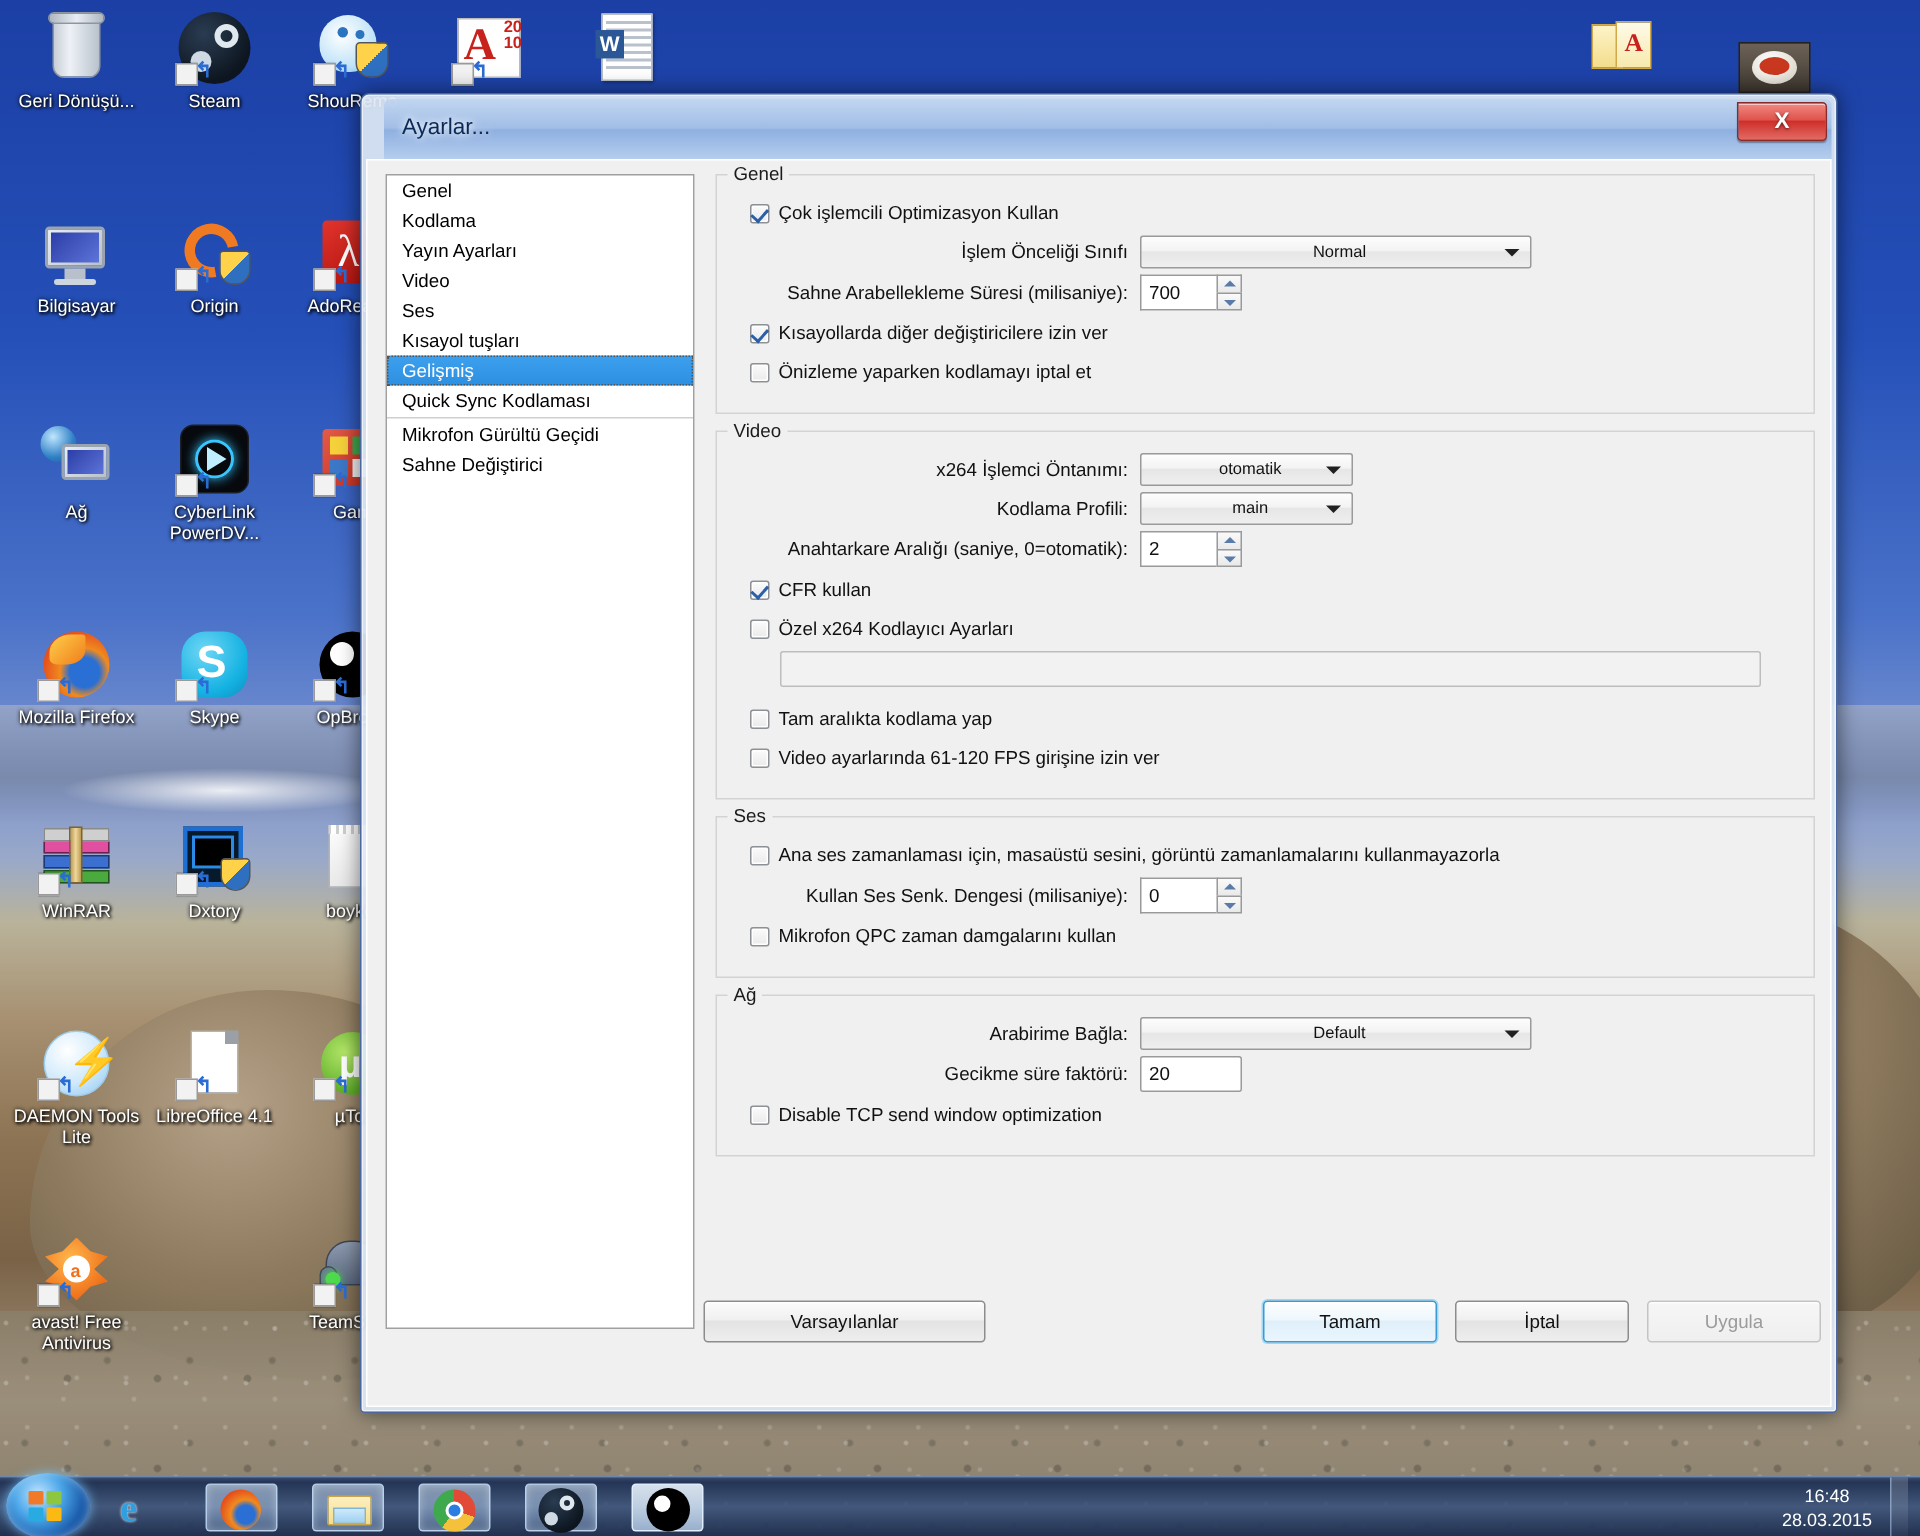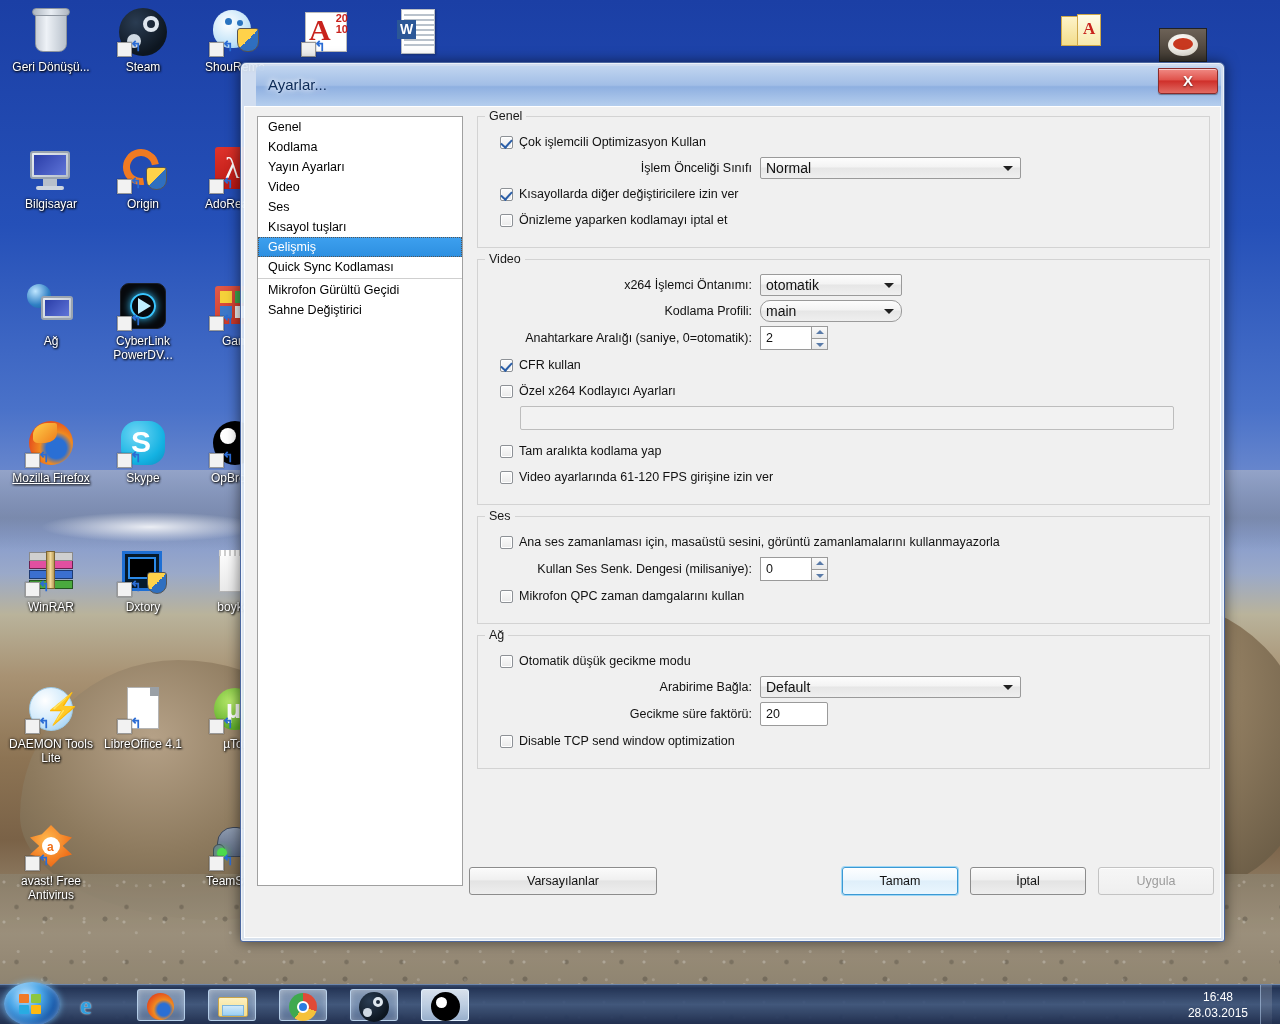--- a/index.html
+++ b/index.html
@@ -140,22 +140,23 @@
   .cbx.checked::after{
     content:""; position:absolute; left:2px; top:0px; width:5px;height:9px;
     border:solid #2b5fa8; border-width:0 2px 2px 0; transform:rotate(42deg);
   }
   .cbtext { font-size:12.5px; color:#111; }
 
   
   .combo {
     height:22px; border:1px solid #9a9a9a; border-radius:2px;
     background: linear-gradient(180deg,#fdfdfd 0%,#f3f3f3 45%,#e6e6e6 50%,#efefef 100%);
-    position:relative; font-size:14px; color:#111; line-height:20px; padding-left:5px;
+    position:relative; font-size:11px; color:#111; line-height:20px; padding-left:5px;
     cursor:pointer;
+    text-align:center;
   }
   .combo .arw {
     position:absolute; right:7px; top:8px; width:0;height:0;
     border-left:5px solid transparent; border-right:5px solid transparent; border-top:5px solid #202020;
   }
 
   
   .spin { display:flex; height:24px; width:68px; }
   .spin .val {
     flex:1; border:1px solid #9a9a9a; border-right:none; background:#fff;
@@ -352,21 +353,21 @@
       <div class="gfx">
         <div style="position:absolute;left:4px;top:4px;width:38px;height:38px;background:linear-gradient(135deg,#e35b4a,#c02a1c);border-radius:3px;"></div>
         <div style="position:absolute;left:9px;top:9px;width:12px;height:12px;background:#f5d13a;"></div>
         <div style="position:absolute;left:24px;top:9px;width:12px;height:12px;background:#3fa94e;"></div>
         <div style="position:absolute;left:9px;top:24px;width:12px;height:12px;background:#3c78c8;"></div>
         <div style="position:absolute;left:24px;top:24px;width:12px;height:12px;background:#f0f0f0;"></div>
         <span class="shortcut-arrow"></span>
       </div>
       <span class="lbl">Gam</span>
     </div>
-    <div class="dicon" style="left: 8px; top: 419px; text-decoration: underline;">
+    <div class="dicon" style="left: 8px; top: 419px;">
       <div class="gfx">
         <div style="position:absolute;left:2px;top:2px;width:44px;height:44px;border-radius:50%;background:radial-gradient(circle at 62% 62%,#2a6fd4 0%,#2a6fd4 26%,#f08a1f 42%,#e6531d 70%,#c8341a 100%);"></div>
         <div style="position:absolute;left:6px;top:4px;width:24px;height:20px;border-radius:60% 10% 50% 20%;background:linear-gradient(135deg,#ffd04a,#ef7c1b);"></div>
         <span class="shortcut-arrow"></span>
       </div>
       <span class="lbl">Mozilla Firefox</span>
     </div>
     <div class="dicon" style="left: 100px; top: 419px;">
       <div class="gfx">
         <div style="position:absolute;left:2px;top:2px;width:44px;height:44px;border-radius:16px;background:radial-gradient(circle at 35% 30%,#6fd6f5,#14b2e2 65%,#0d8fc0);"></div>
@@ -489,20 +490,30 @@
         </div>
 
         <div class="row">
           <div class="lbl-right" style="width:270px;">İşlem Önceliği Sınıfı</div>
           <div class="combo" style="width:261px;">
             <span>Normal</span>
             <span class="arw"></span>
           </div>
         </div>
 
+        <div class="row">
+          <div class="lbl-right" style="width:270px;">Sahne Arabellekleme Süresi (milisaniye):</div>
+          <div class="spin">
+            <div class="val">700</div>
+            <div class="btns">
+              <div class="u"></div>
+              <div class="d"></div>
+            </div>
+          </div>
+        </div>
 
         <div class="row cb">
           <div class="cbx checked"></div>
           <span class="cbtext">Kısayollarda diğer değiştiricilere izin ver</span>
         </div>
 
         <div class="row cb">
           <div class="cbx"></div>
           <span class="cbtext">Önizleme yaparken kodlamayı iptal et</span>
         </div>
@@ -514,21 +525,21 @@
         <div class="row">
           <div class="lbl-right" style="width:270px;">x264 İşlemci Öntanımı:</div>
           <div class="combo" style="width:142px;">
             <span>otomatik</span>
             <span class="arw"></span>
           </div>
         </div>
 
         <div class="row">
           <div class="lbl-right" style="width:270px;">Kodlama Profili:</div>
-          <div class="combo" style="width:142px;border-radius:10px;">
+          <div class="combo" style="width:142px;">
             <span>main</span>
             <span class="arw"></span>
           </div>
         </div>
 
         <div class="row">
           <div class="lbl-right" style="width:270px;">Anahtarkare Aralığı (saniye, 0=otomatik):</div>
           <div class="spin">
             <div class="val">2</div>
             <div class="btns">
@@ -584,24 +595,20 @@
 
         <div class="row cb">
           <div class="cbx"></div>
           <span class="cbtext">Mikrofon QPC zaman damgalarını kullan</span>
         </div>
       </div>
 
       <div class="group">
         <div class="glabel">Ağ</div>
 
-        <div class="row cb">
-          <div class="cbx"></div>
-          <span class="cbtext">Otomatik düşük gecikme modu</span>
-        </div>
 
         <div class="row">
           <div class="lbl-right" style="width:270px;">Arabirime Bağla:</div>
           <div class="combo" style="width:261px;">
             <span>Default</span>
             <span class="arw"></span>
           </div>
         </div>
 
         <div class="row">

